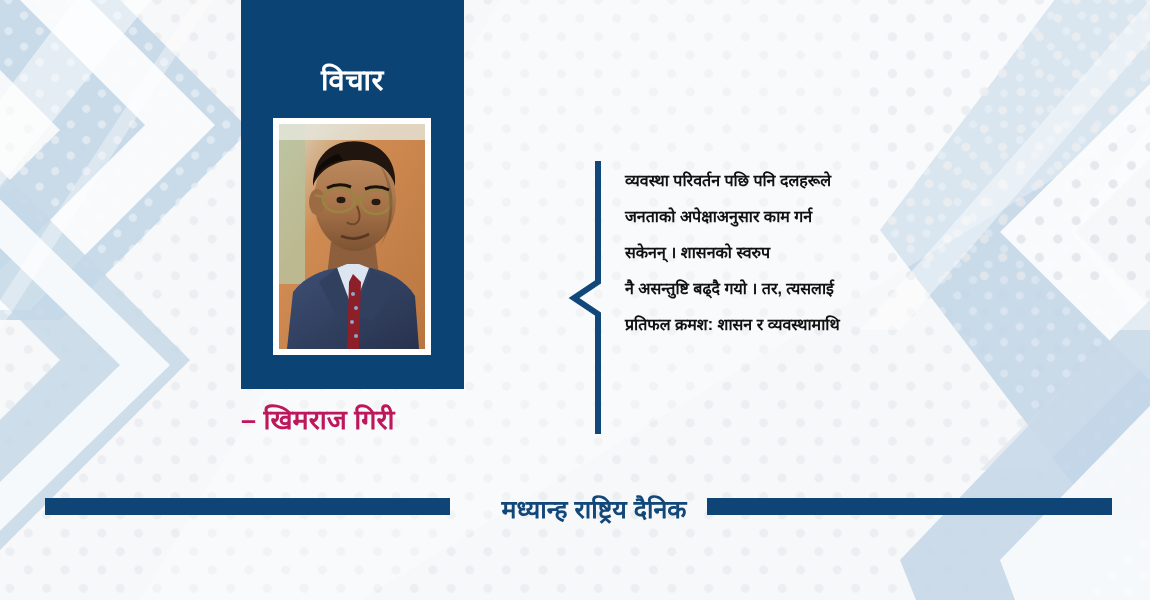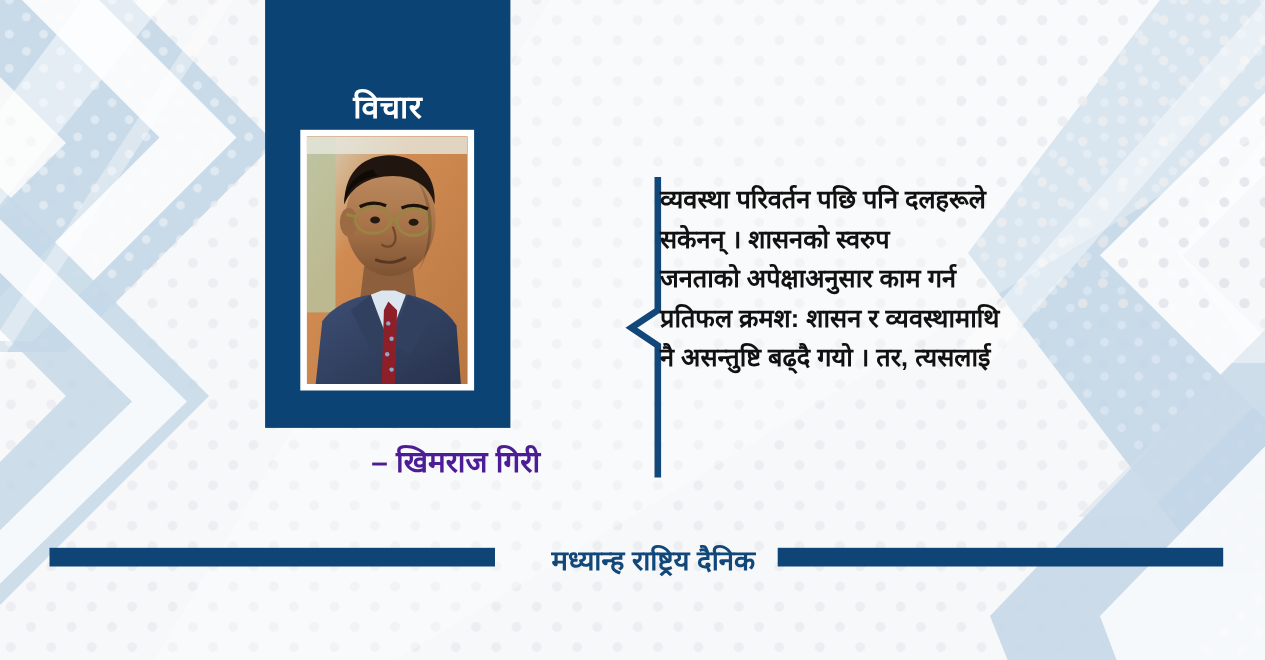--- a/index.html
+++ b/index.html
@@ -13,49 +13,49 @@
   
   .bg-layer{position:absolute;inset:0;overflow:hidden;}
   .bg-svg{position:absolute;top:0;left:0;width:1150px;height:600px;}
 
   
   .panel{
     position:absolute;left:241px;top:0;width:223px;height:389px;
     background:#0a4374;
   }
   .panel-title{
-    position:absolute;left:0;top:84px;width:223px;
+    position:absolute;left:0;top:66px;width:223px;
     text-align:center;color:#ffffff;
     font-size:29px;font-weight:700;letter-spacing:.5px;
     line-height:1;
   }
   .photo-frame{
     position:absolute;left:32px;top:118px;width:158px;height:237px;
     background:#ffffff;padding:6px;box-sizing:border-box;
   }
   .photo{
     width:100%;height:100%;display:block;overflow:hidden;position:relative;
     background:#c8773f;
   }
   .photo svg{display:block;width:100%;height:100%;}
 
   
   .author{
     position:absolute;left:241px;top:400px;width:250px;
-    text-align:right;color:#4c1d95;
+    text-align:left;color:#be185d;
     font-size:27px;font-weight:600;white-space:nowrap;
   }
 
   
   .brace{position:absolute;left:560px;top:160px;width:60px;height:275px;}
 
   
   .quote{
-    position:absolute;left:600px;top:163px;width:420px;
-    color:#111111;font-size:23px;font-weight:700;
+    position:absolute;left:625px;top:163px;width:420px;
+    color:#111111;font-size:16px;font-weight:700;
     line-height:36px;
   }
   .quote-line{display:block;white-space:nowrap;}
 
   
   .footer{position:absolute;left:0;top:486px;width:1150px;height:44px;}
   .footer-bar{position:absolute;top:12px;height:17px;background:#0f4576;}
   .footer-bar-left{left:45px;width:405px;}
   .footer-bar-right{right:38px;width:405px;}
   .footer-text{
@@ -201,24 +201,24 @@
   <div class="author">–  खिमराज  गिरी</div>
 
   <div class="brace">
     <svg viewBox="0 0 60 275" width="60" height="275">
       <path d="M38 4 L38 122 L14 138 L38 154 L38 271" fill="none" stroke="#12477a" stroke-width="6" stroke-linecap="square" stroke-linejoin="miter"></path>
     </svg>
   </div>
 
   <div class="quote">
     <span class="quote-line">व्यवस्था परिवर्तन पछि पनि दलहरूले</span>
+    <span class="quote-line">जनताको अपेक्षाअनुसार काम गर्न</span>
     <span class="quote-line">सकेनन् । शासनको स्वरुप</span>
-    <span class="quote-line">जनताको अपेक्षाअनुसार काम गर्न</span>
+    <span class="quote-line">नै असन्तुष्टि बढ्दै गयो । तर, त्यसलाई</span>
     <span class="quote-line">प्रतिफल क्रमश: शासन र व्यवस्थामाथि</span>
-    <span class="quote-line">नै असन्तुष्टि बढ्दै गयो । तर, त्यसलाई</span>
   </div>
 
   <div class="footer">
     <div class="footer-bar footer-bar-left"></div>
     <div class="footer-bar footer-bar-right"></div>
     <div class="footer-text">मध्यान्ह राष्ट्रिय दैनिक</div>
   </div>
 
 </div>
 

